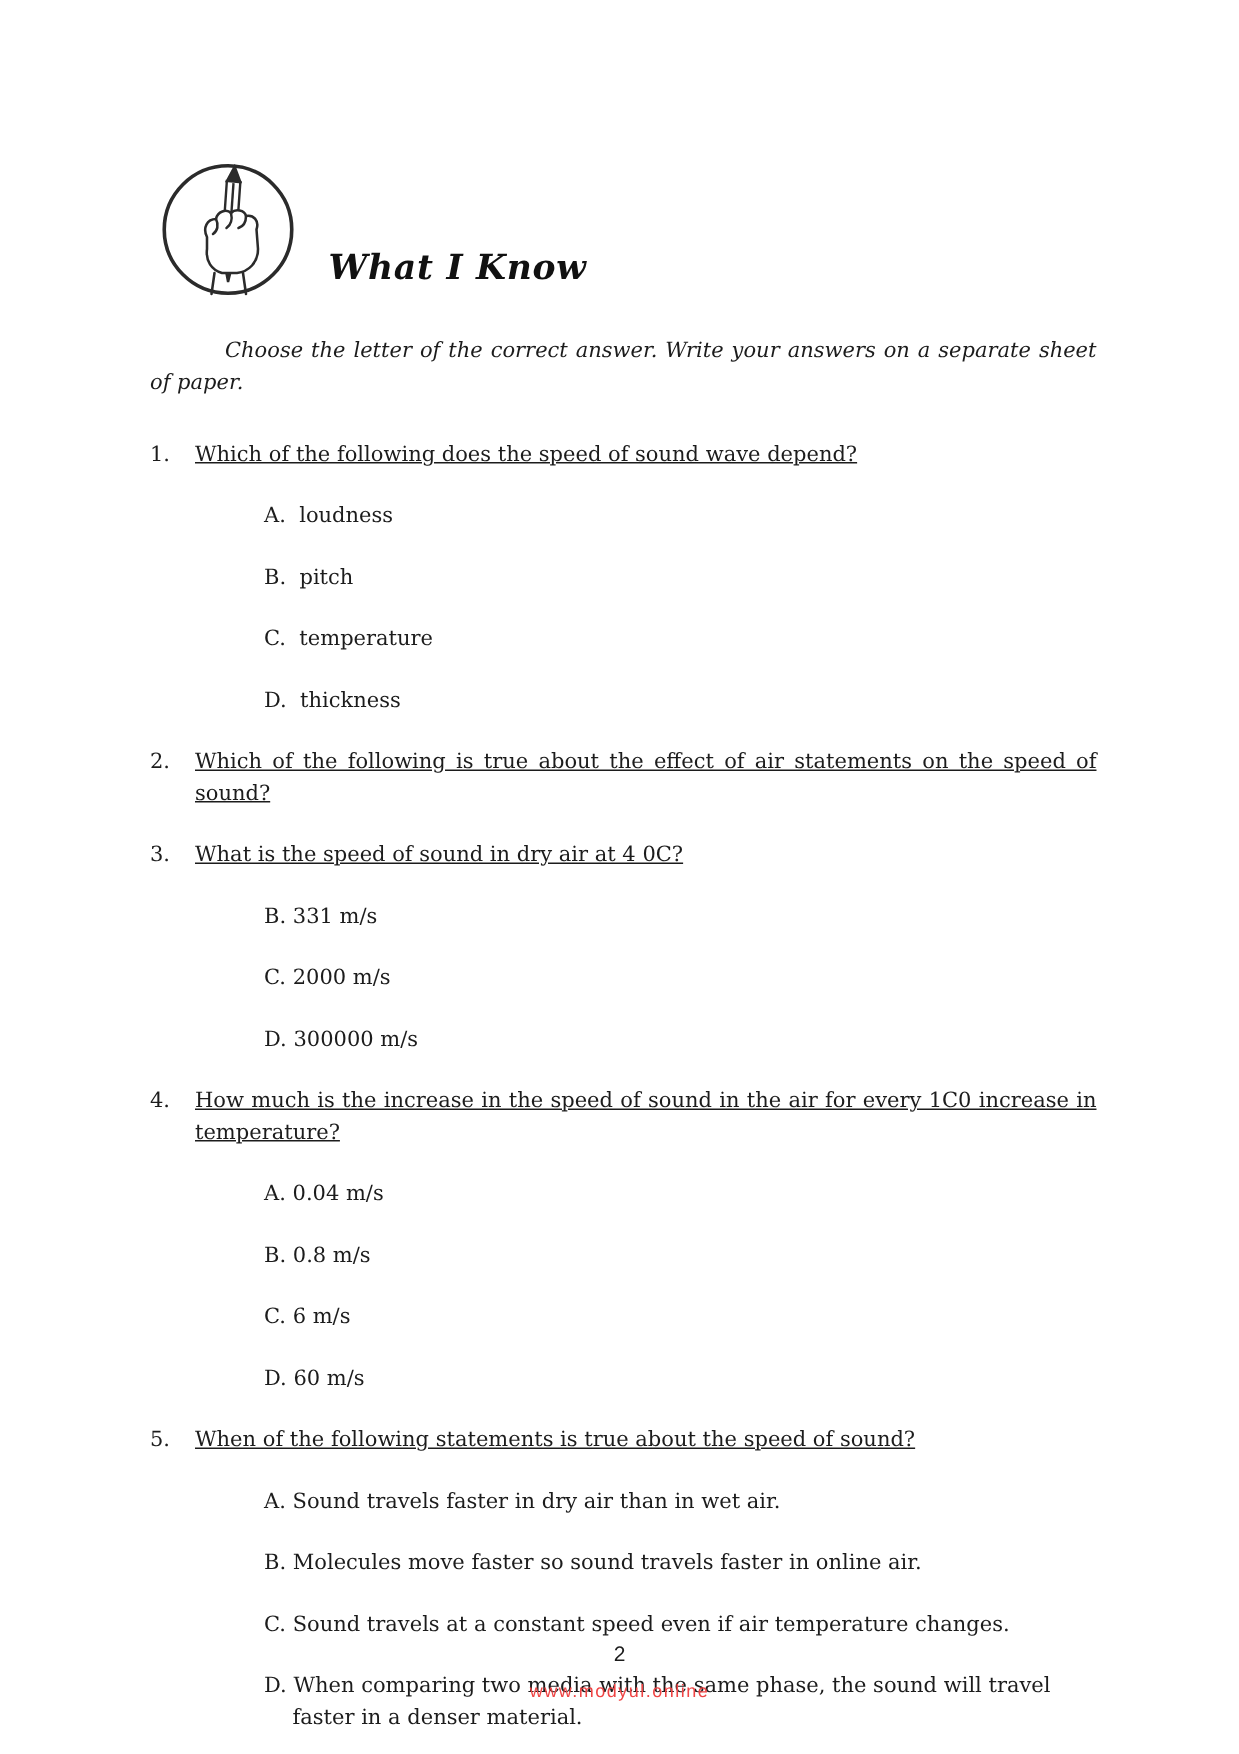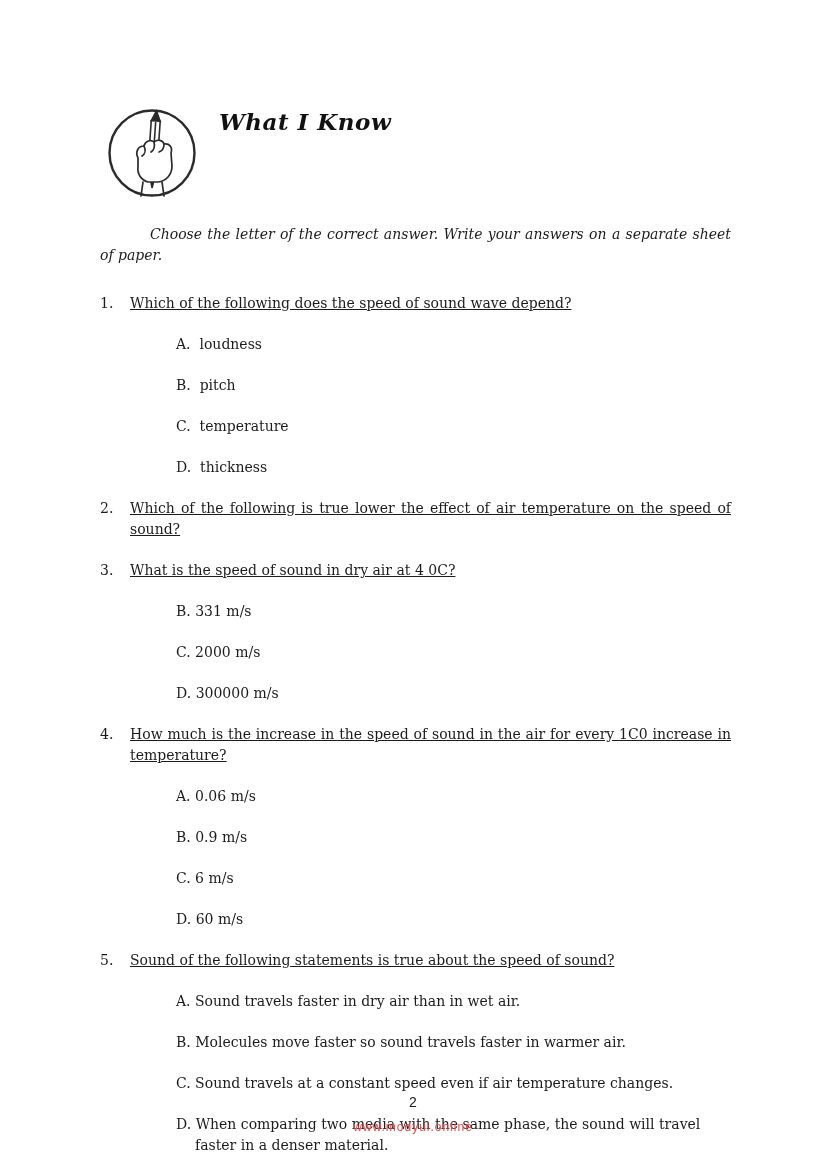--- a/index.html
+++ b/index.html
@@ -10,21 +10,21 @@
     margin: 0 auto;
     background: #ffffff;
     box-sizing: border-box;
     padding: 108px 95px 0 100px;
     font-family: "DejaVu Serif", serif;
     color: #1c1c1c;
     overflow: hidden;
   }
   .header {
     display: flex;
-    align-items: flex-start;
+    align-items: flex-end;
     margin-left: 7px;
     height: 90px;
   }
   .icon-wrap { width: 90px; height: 90px; flex: none; }
   .icon-wrap svg { width: 90px; height: 90px; display: block; }
   .title {
     margin: 0 0 6px 22px;
     font-size: 23px;
     font-weight: bold;
     font-style: italic;
@@ -119,21 +119,21 @@
         <li class="opt">A.  loudness</li>
         <li class="opt">B.  pitch</li>
         <li class="opt">C.  temperature</li>
         <li class="opt">D.  thickness</li>
       </ul>
     </div>
 
     <div class="q">
       <div class="qrow">
         <span class="qnum">2.</span>
-        <p class="qtext">Which of the following is true lower the effect of air temperature on the speed of sound?</p>
+        <p class="qtext">Which of the following is true about the effect of air statements on the speed of sound?</p>
       </div>
     </div>
 
     <div class="q">
       <div class="qrow">
         <span class="qnum">3.</span>
         <p class="qtext">What is the speed of sound in dry air at 4 0C?</p>
       </div>
       <ul class="opts">
         <li class="opt">B. 331 m/s</li>
@@ -141,35 +141,35 @@
         <li class="opt">D. 300000 m/s</li>
       </ul>
     </div>
 
     <div class="q">
       <div class="qrow">
         <span class="qnum">4.</span>
         <p class="qtext">How much is the increase in the speed of sound in the air for every 1C0 increase in temperature?</p>
       </div>
       <ul class="opts">
-        <li class="opt">A. 0.06 m/s</li>
-        <li class="opt">B. 0.9 m/s</li>
+        <li class="opt">A. 0.04 m/s</li>
+        <li class="opt">B. 0.8 m/s</li>
         <li class="opt">C. 6 m/s</li>
         <li class="opt">D. 60 m/s</li>
       </ul>
     </div>
 
     <div class="q">
       <div class="qrow">
         <span class="qnum">5.</span>
-        <p class="qtext">Sound of the following statements is true about the speed of sound?</p>
+        <p class="qtext">When of the following statements is true about the speed of sound?</p>
       </div>
       <ul class="opts">
         <li class="opt">A. Sound travels faster in dry air than in wet air.</li>
-        <li class="opt">B. Molecules move faster so sound travels faster in warmer air.</li>
+        <li class="opt">B. Molecules move faster so sound travels faster in online air.</li>
         <li class="opt">C. Sound travels at a constant speed even if air temperature changes.</li>
         <li class="opt">D. When comparing two media with the same phase, the sound will travel faster in a denser material.</li>
       </ul>
     </div>
 
   </div>
 
   <div class="pagenum">2</div>
   <div class="watermark">www.modyul.online</div>
 

